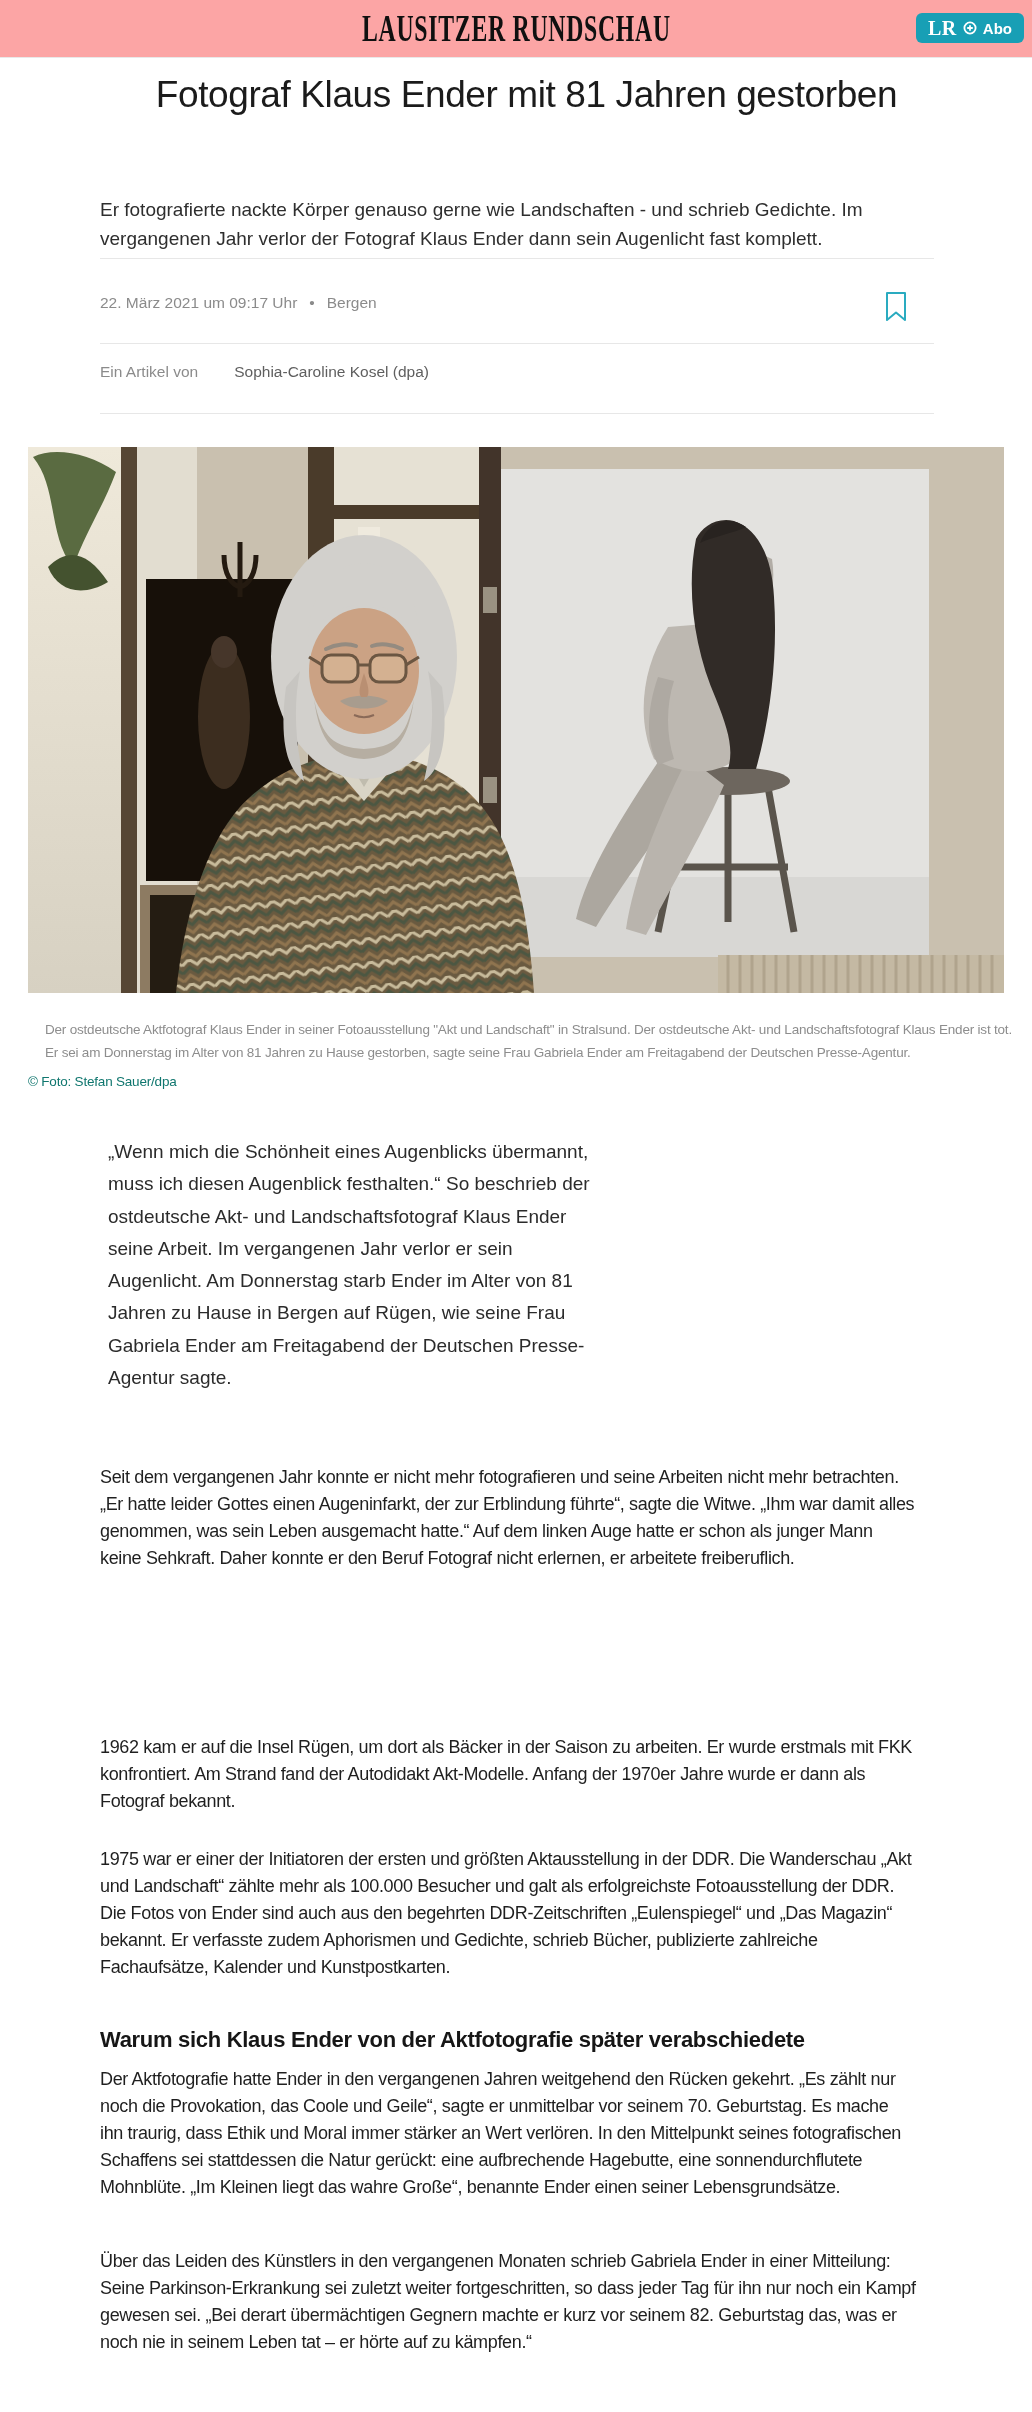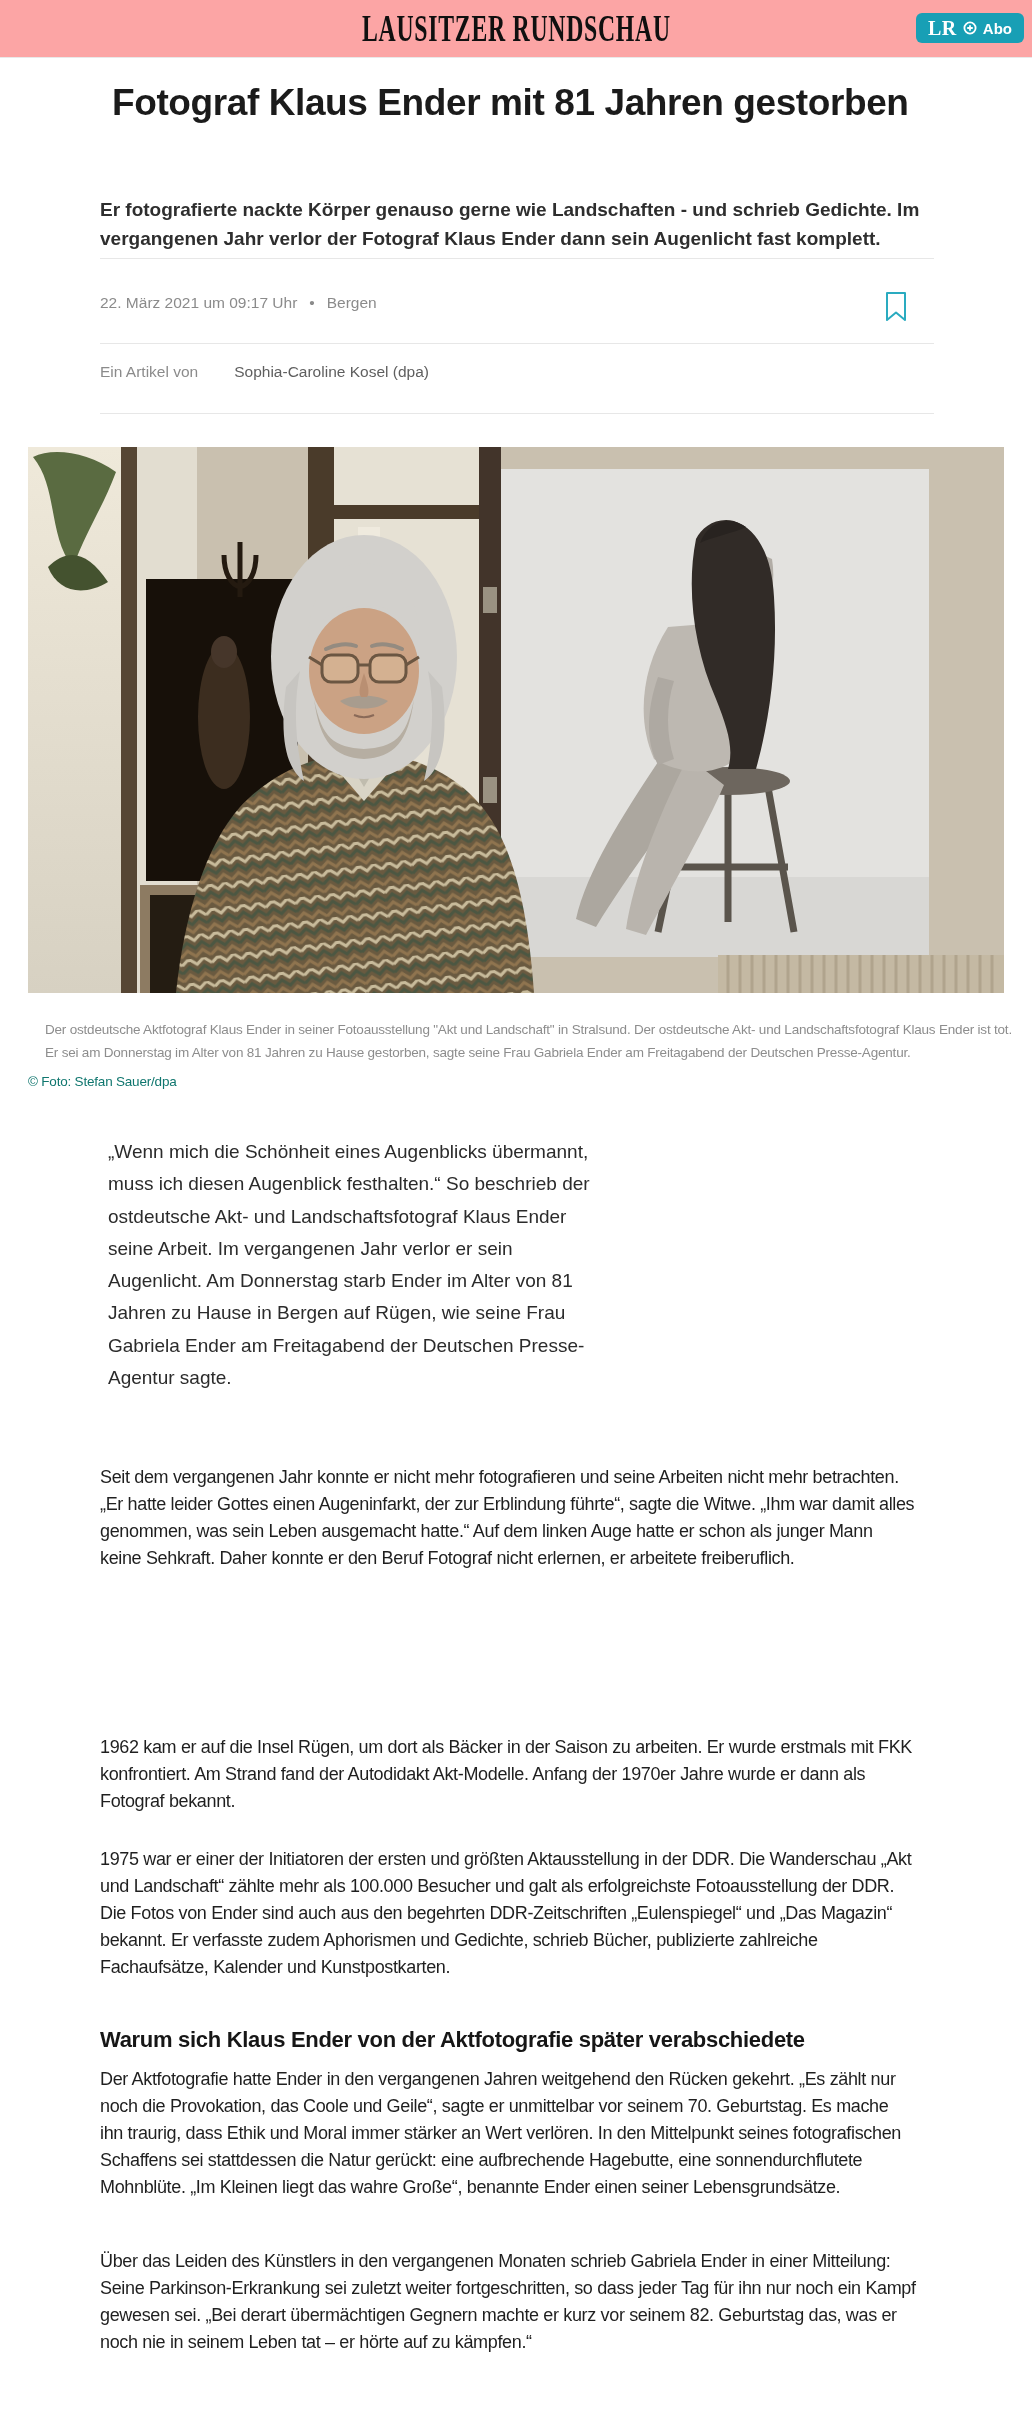--- a/index.html
+++ b/index.html
@@ -7,22 +7,22 @@
     position:relative;width:1032px;height:2412px;overflow:hidden;background:#fff;
     font-family:"Liberation Sans",sans-serif;color:#1f1f1f;
   }
   
   #site-header{position:absolute;left:0;top:0;width:1032px;height:57px;background:#fca5a5;border-bottom:1px solid #e9e9e9;display:flex;align-items:center;justify-content:center;}
   .masthead{display:inline-block;font-family:"Liberation Serif",serif;font-weight:700;font-size:33px;color:#101010;letter-spacing:1px;transform:scaleX(.72) scaleY(1.18);white-space:nowrap;}
   .abo-btn{position:absolute;right:8px;top:13px;height:30px;display:flex;align-items:center;gap:6px;background:#189fb5;border:none;border-radius:6px;color:#fff;padding:0 12px;cursor:pointer;}
   .abo-btn .lr{font-family:"Liberation Serif",serif;font-weight:700;font-size:20px;letter-spacing:.5px;}
   .abo-btn .abo{font-weight:700;font-size:15px;}
   
-  .a-title{position:absolute;left:100px;top:62px;width:845px;margin:12px;font-size:37px;line-height:58px;font-weight:700;color:#1b1b1b;letter-spacing:-.4px;}
-  .a-lede{position:absolute;left:100px;top:196px;width:828px;margin:0;font-size:19px;line-height:28.5px;font-weight:700;color:#2e2e2e;}
+  .a-title{position:absolute;left:100px;top:62px;width:845px;margin:4px;font-size:37px;line-height:58px;font-weight:400;color:#1b1b1b;letter-spacing:-.4px;text-align:center;}
+  .a-lede{position:absolute;left:100px;top:196px;width:828px;margin:0;font-size:19px;line-height:28.5px;font-weight:400;color:#2e2e2e;}
   .divider{position:absolute;left:100px;width:834px;height:1px;background:#e7e7e7;}
   .meta-row{position:absolute;left:100px;top:294px;display:flex;align-items:center;gap:12px;font-size:15.5px;color:#8b8b8b;justify-content:space-between;}
   .bookmark{position:absolute;left:883px;top:290px;width:26px;height:34px;background:none;border:none;padding:0;cursor:pointer;}
   .byline-row{position:absolute;left:100px;top:363px;display:flex;align-items:center;font-size:15.5px;}
   .byline-label{color:#8b8b8b;}
   .byline-author{color:#5f5f5f;margin-left:36px;cursor:pointer;}
   
   .hero{position:absolute;left:28px;top:447px;width:976px;height:546px;}
   .caption{position:absolute;left:28px;top:1002px;width:978px;margin:17px;font-size:13.5px;line-height:22.5px;color:#8d8d8d;letter-spacing:-.2px;}
   .credit{position:absolute;left:28px;top:1072px;width:978px;margin:0;font-size:13.5px;line-height:20px;color:#0f766e;letter-spacing:-.2px;}

